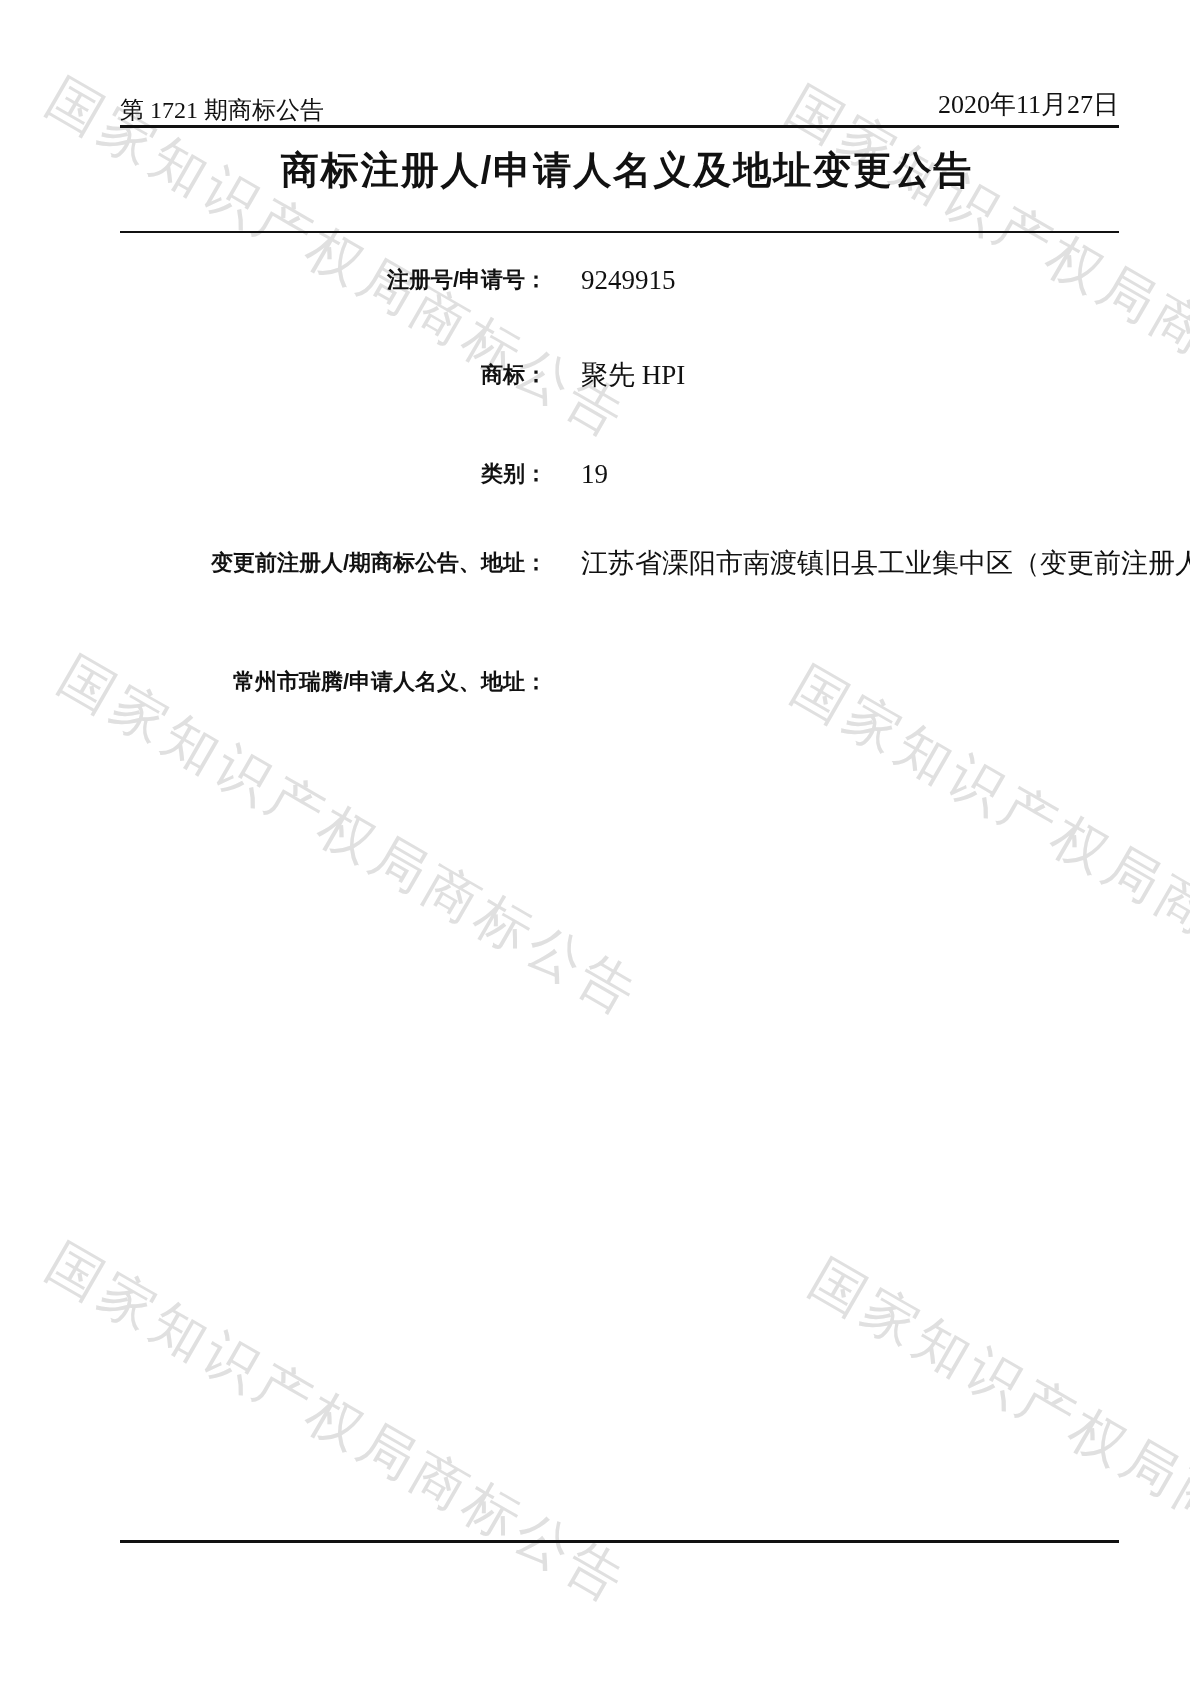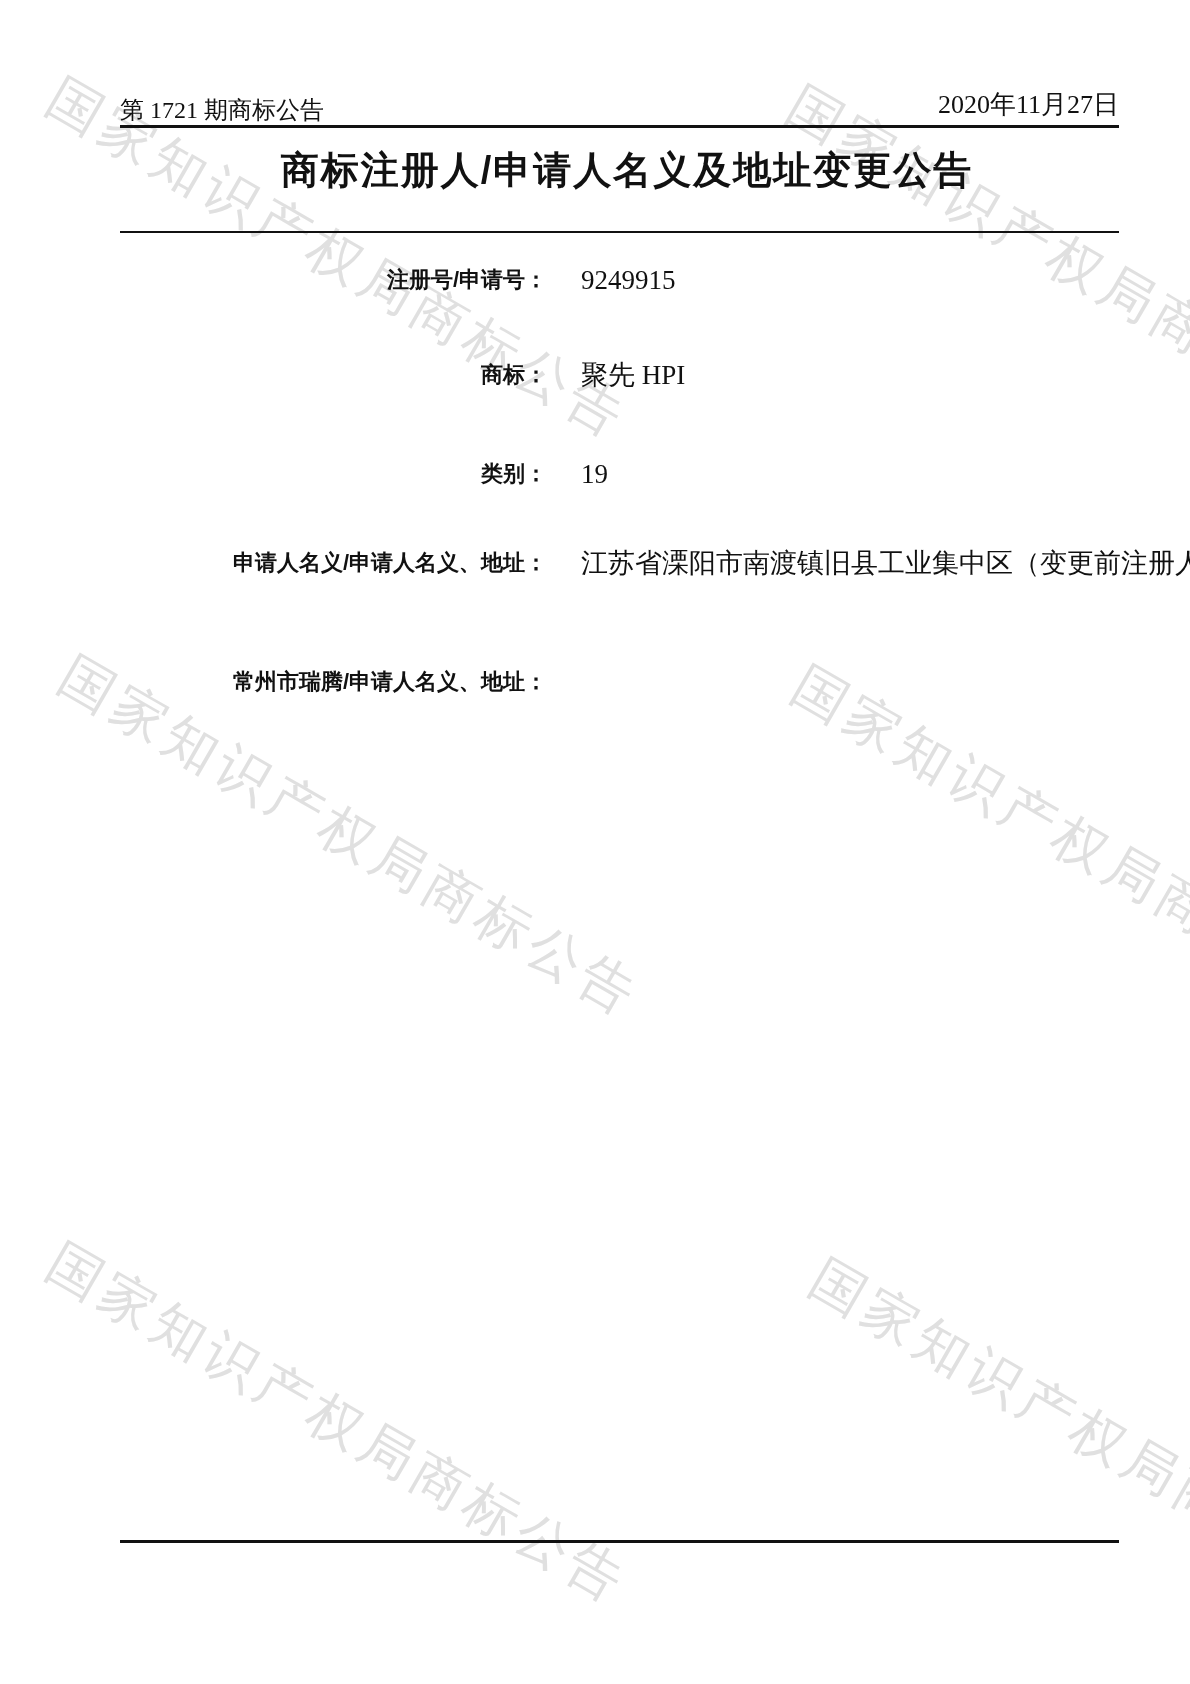--- a/index.html
+++ b/index.html
@@ -118,21 +118,21 @@
     </div>
 
     <div class="field-row row3">
       <div class="field-label">类别：</div>
       <div class="field-value">
         <div class="value-line">19</div>
       </div>
     </div>
 
     <div class="field-row row4">
-      <div class="field-label">申请人名义/申请人名义、地址：</div>
+      <div class="field-label">变更前注册人/期商标公告、地址：</div>
       <div class="field-value">
         <div class="value-line">江苏省溧阳市南渡镇旧县工业集中区（变更前注册人</div>
       </div>
     </div>
 
     <div class="field-row row5">
       <div class="field-label">常州市瑞腾/申请人名义、地址：</div>
       <div class="field-value">
       </div>
     </div>

